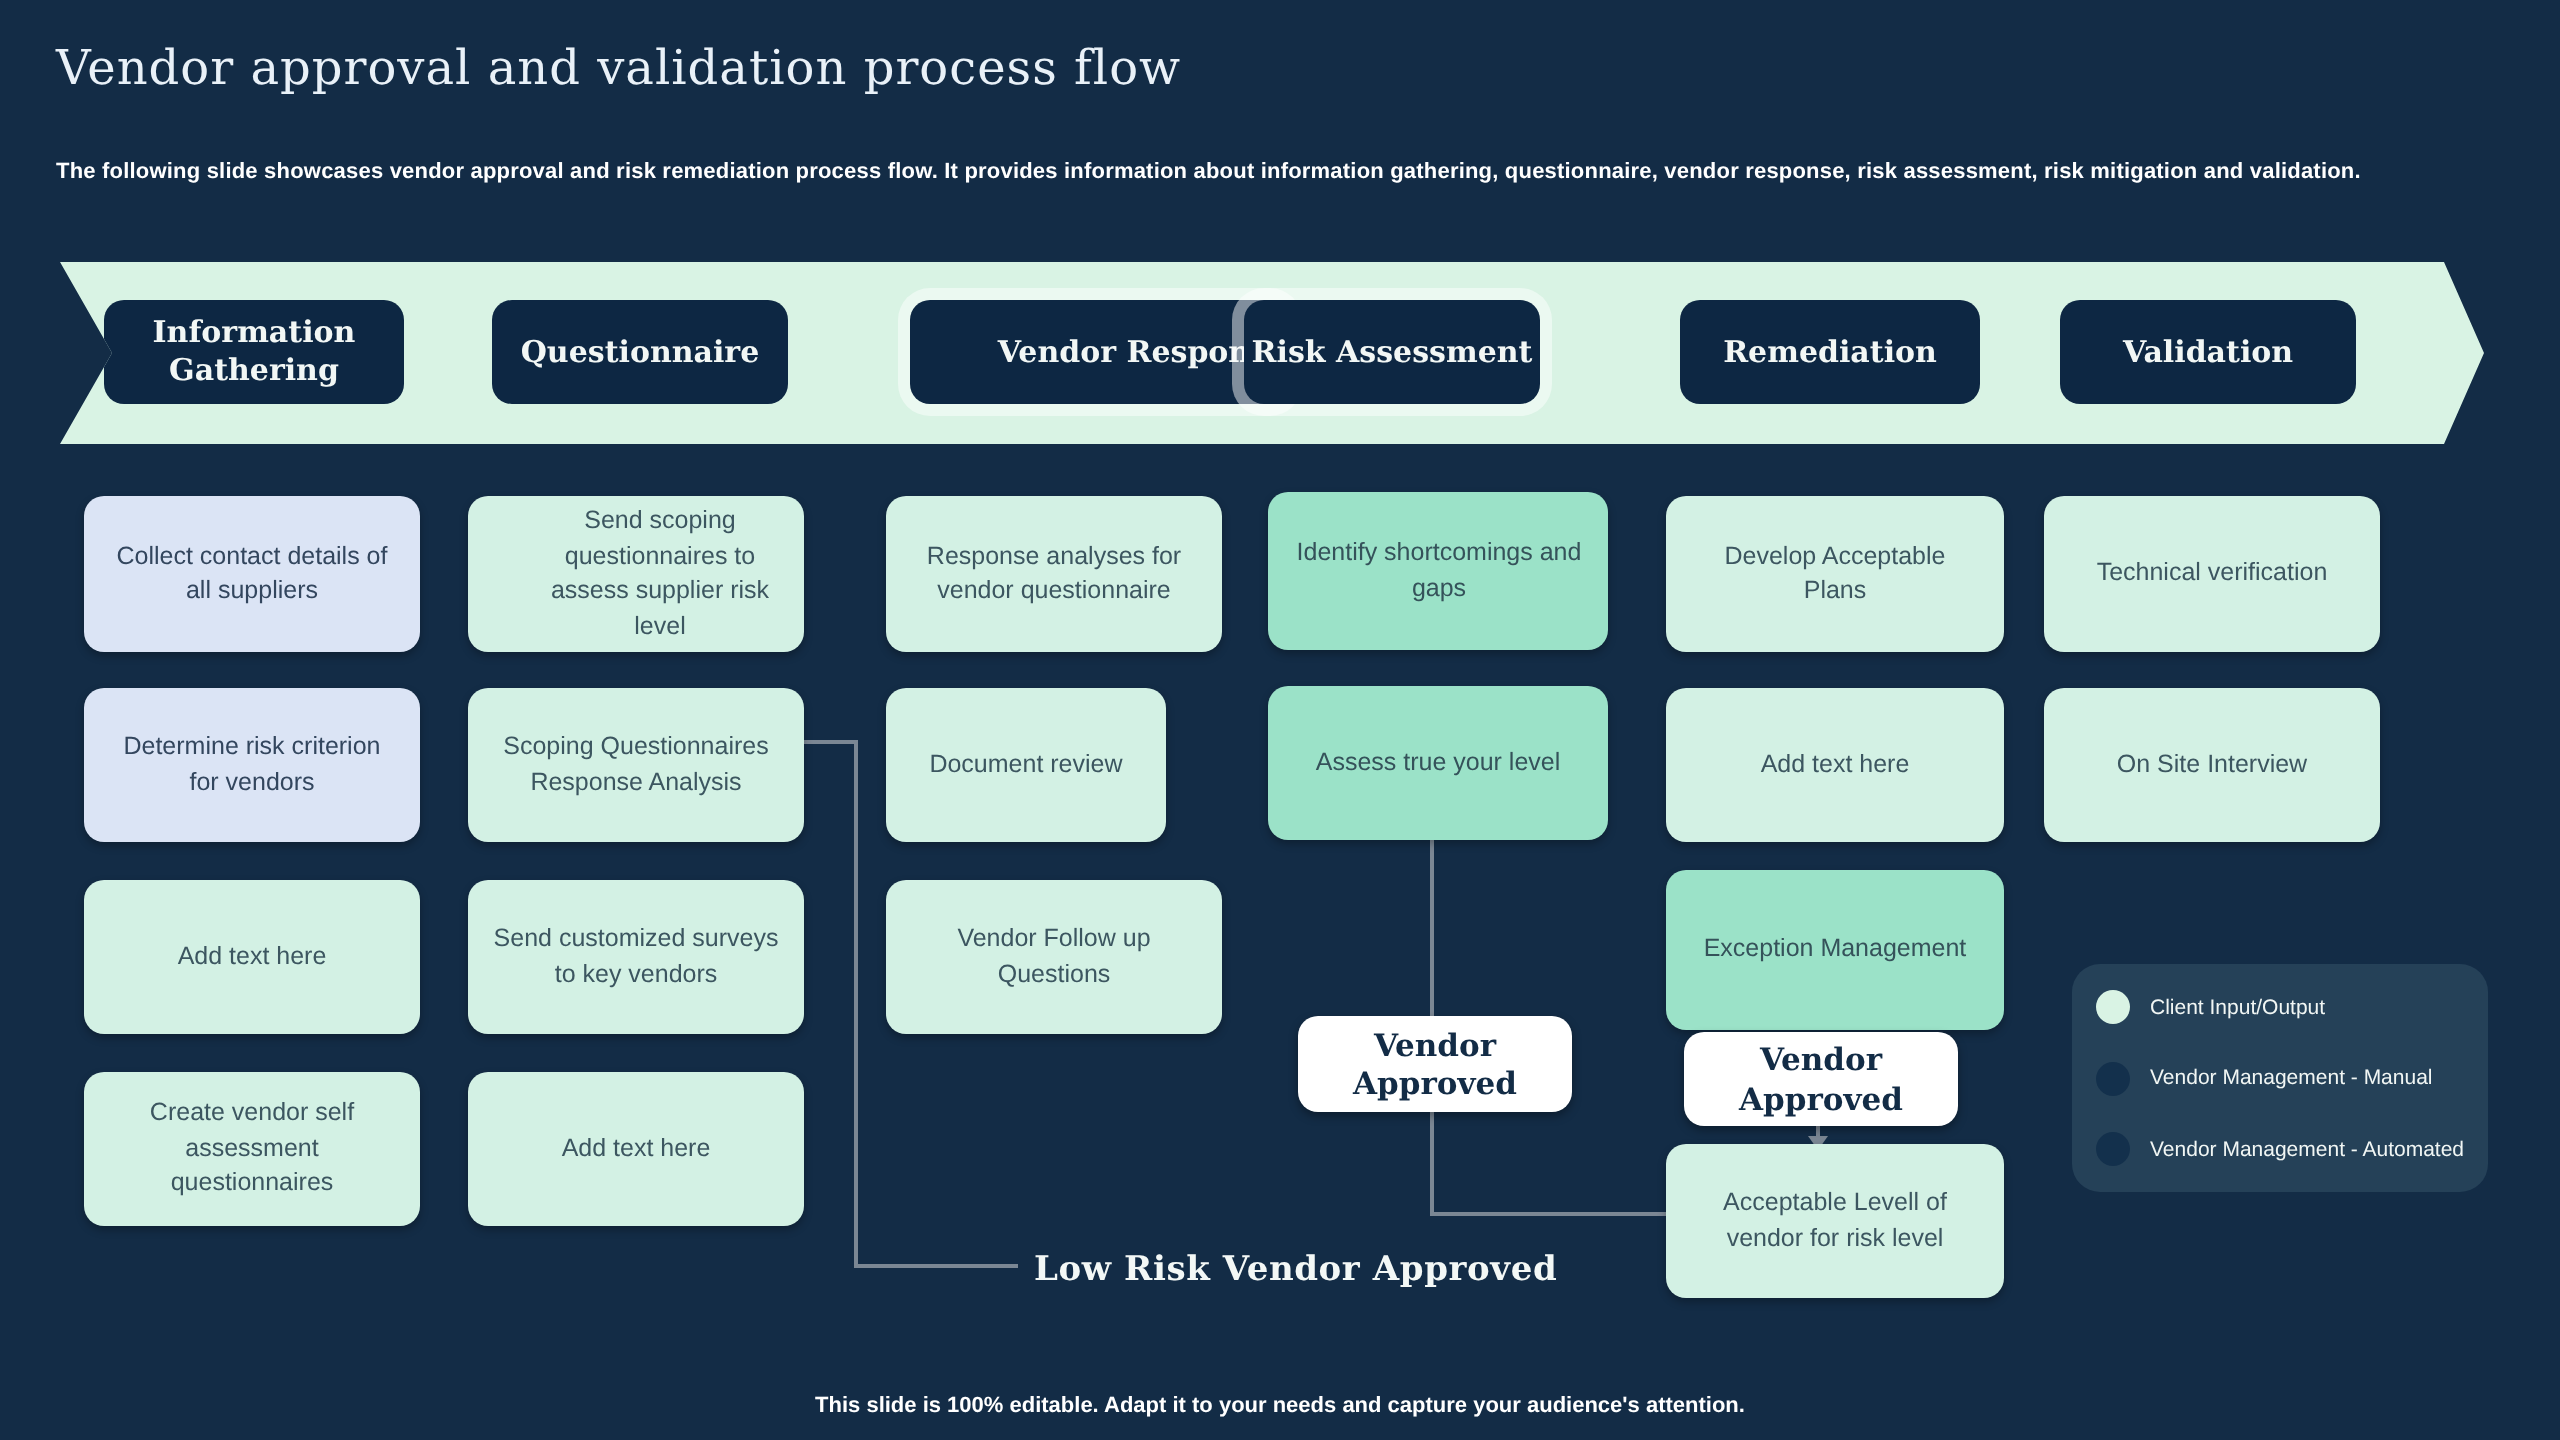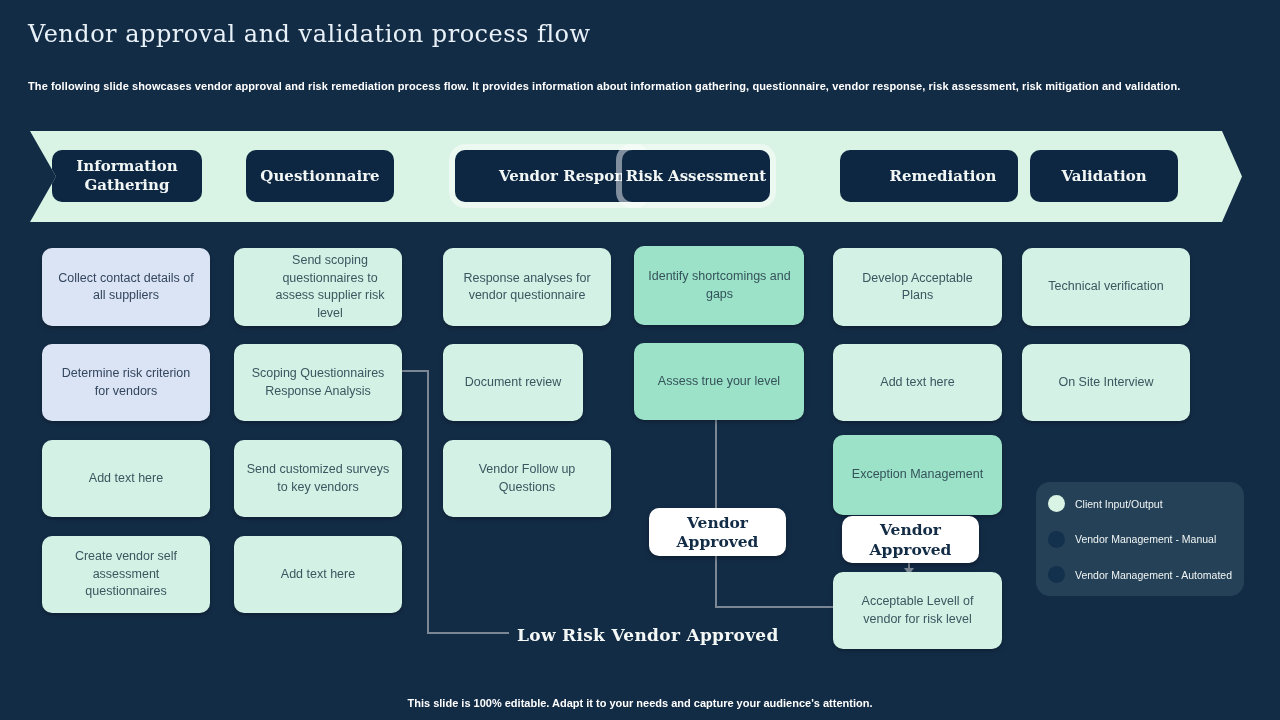--- a/index.html
+++ b/index.html
@@ -98,21 +98,21 @@
     </div>
     <div class="pill" style="left:216px;width:148px;">
       <span>Questionnaire</span>
     </div>
     <div class="pill hl" style="left:425px;width:148px;padding-left:42px;">
       <span>Vendor Response</span>
     </div>
     <div class="pill hl" style="left:592px;width:148px;">
       <span>Risk Assessment</span>
     </div>
-    <div class="pill" style="left:810px;width:150px;padding-left:28px;">
+    <div class="pill" style="left:810px;width:150px;">
       <span>Remediation</span>
     </div>
     <div class="pill" style="left:1000px;width:148px;">
       <span>Validation</span>
     </div>
   </div>
 
   <div class="line" style="left:401px;top:370px;width:27px;height:2px;"></div>
   <div class="line" style="left:427px;top:370px;width:2px;height:264px;"></div>
   <div class="line" style="left:427px;top:632px;width:82px;height:2px;"></div>

